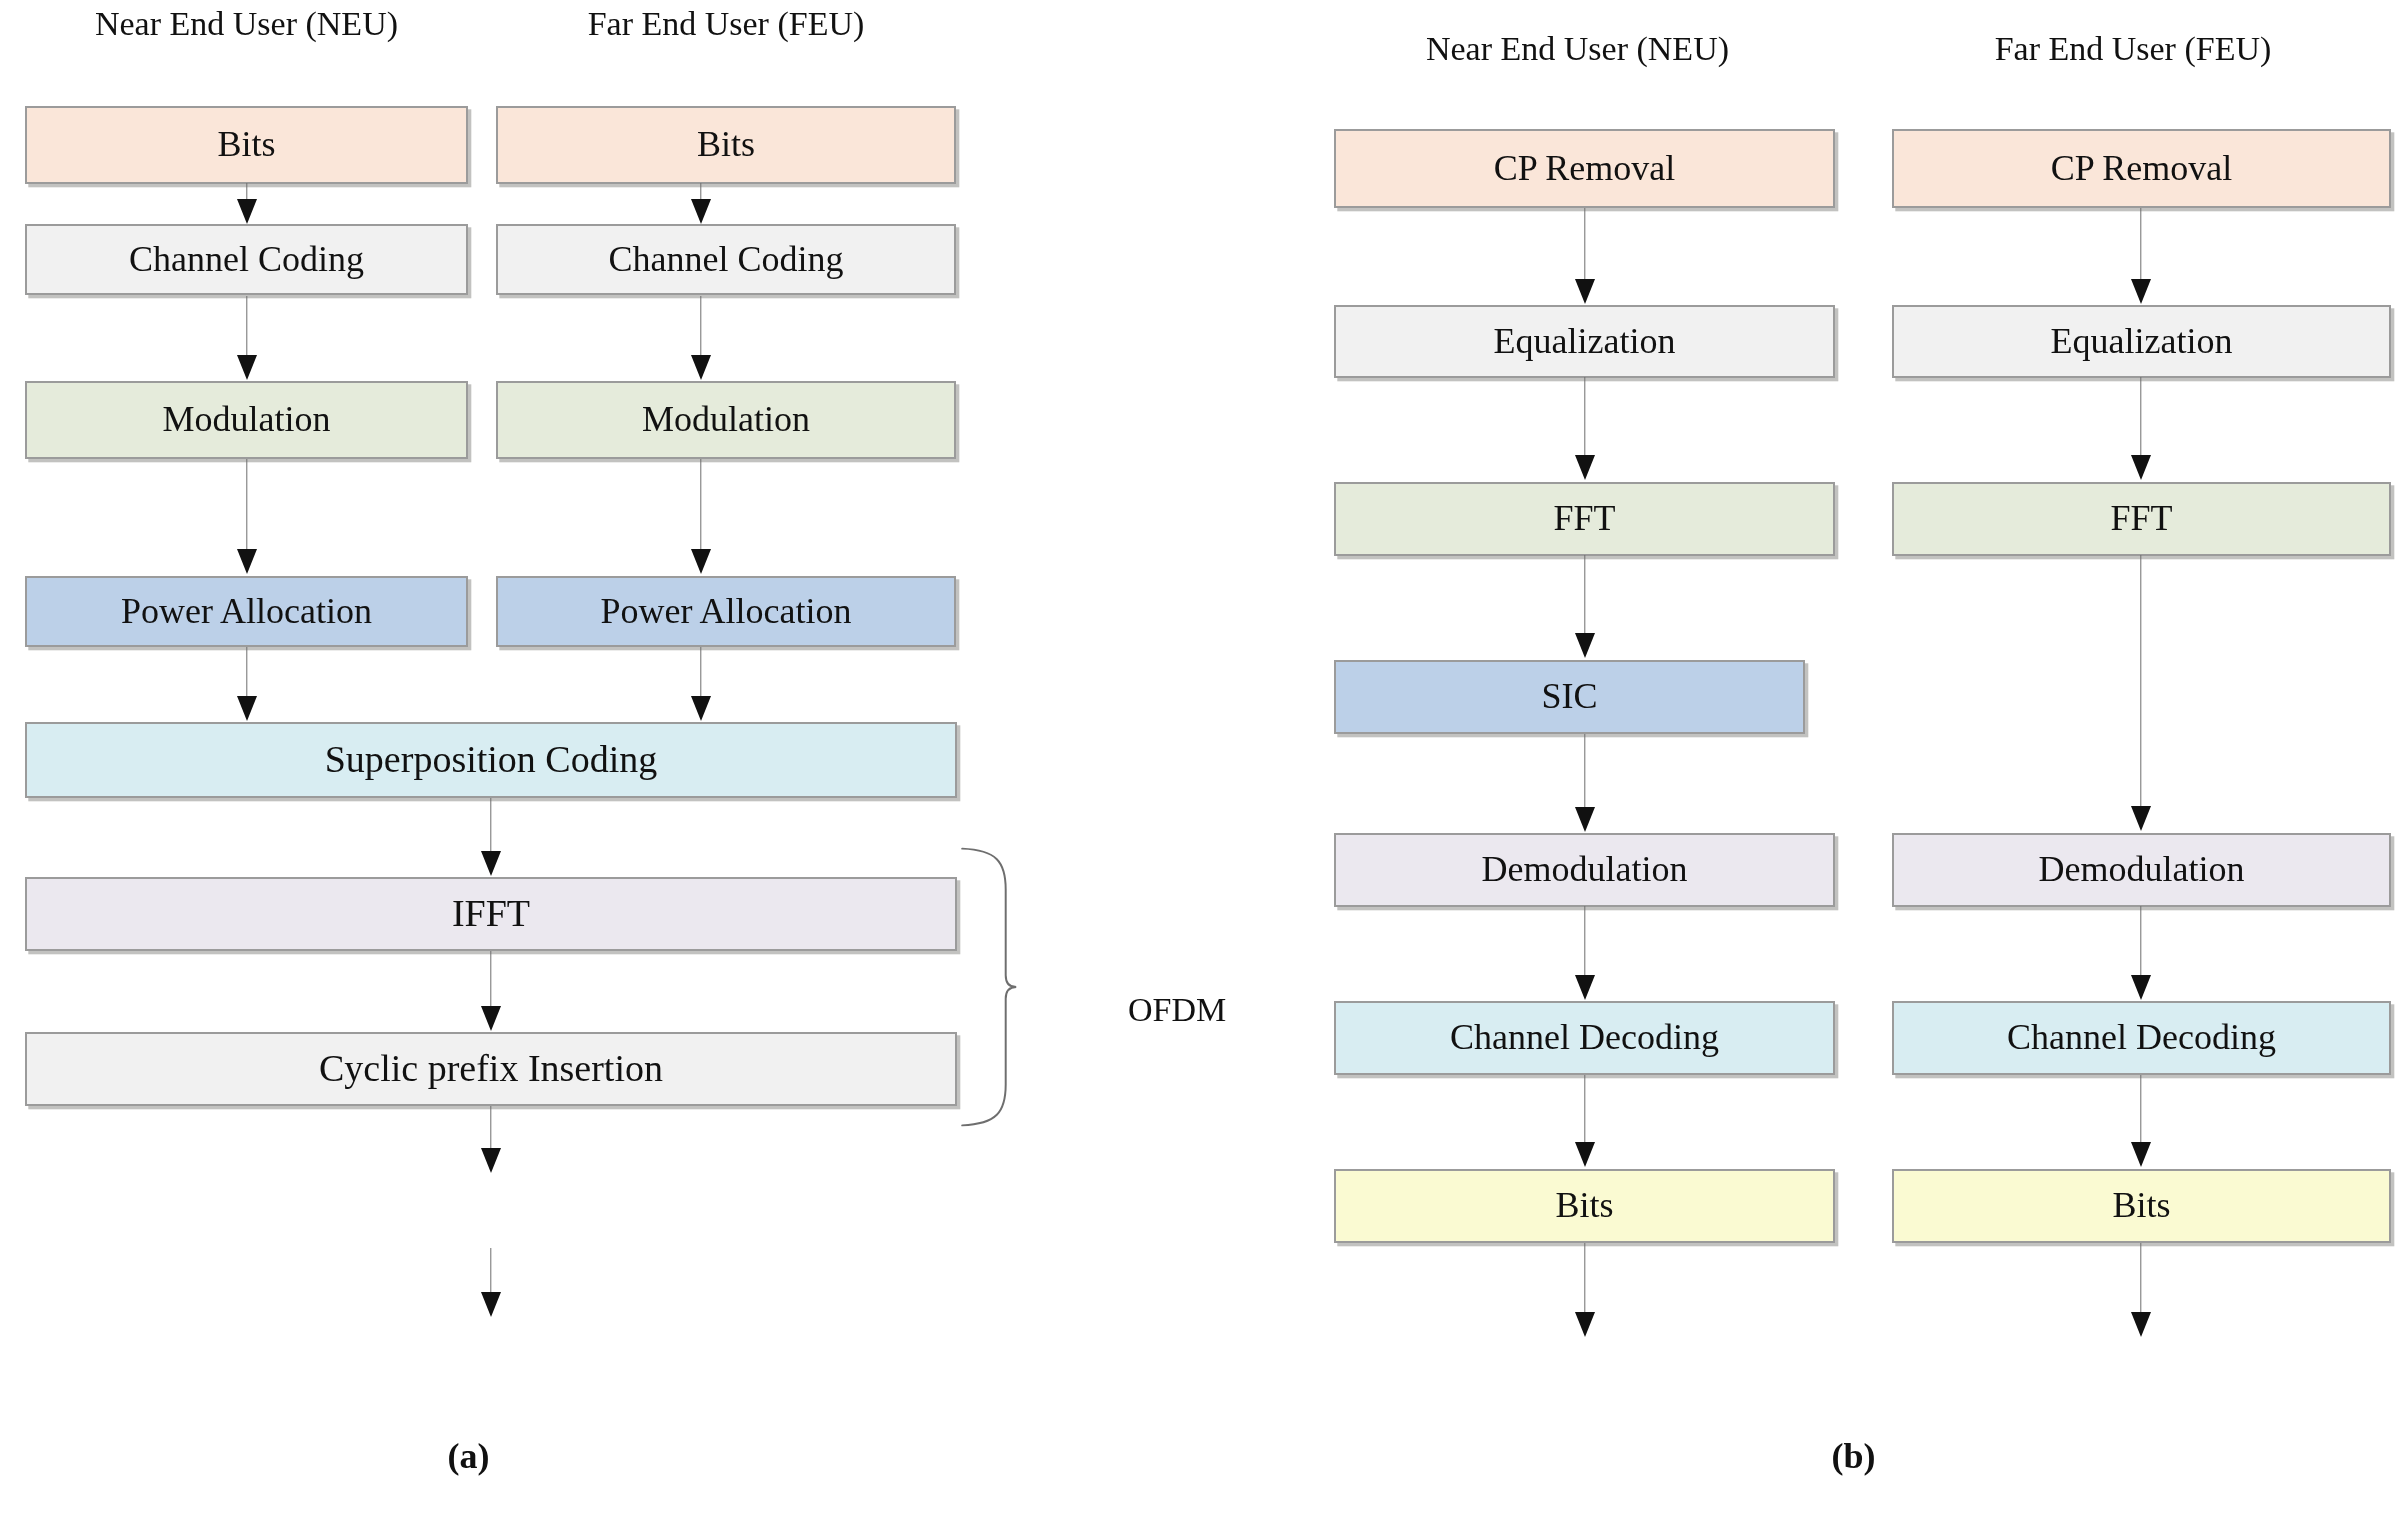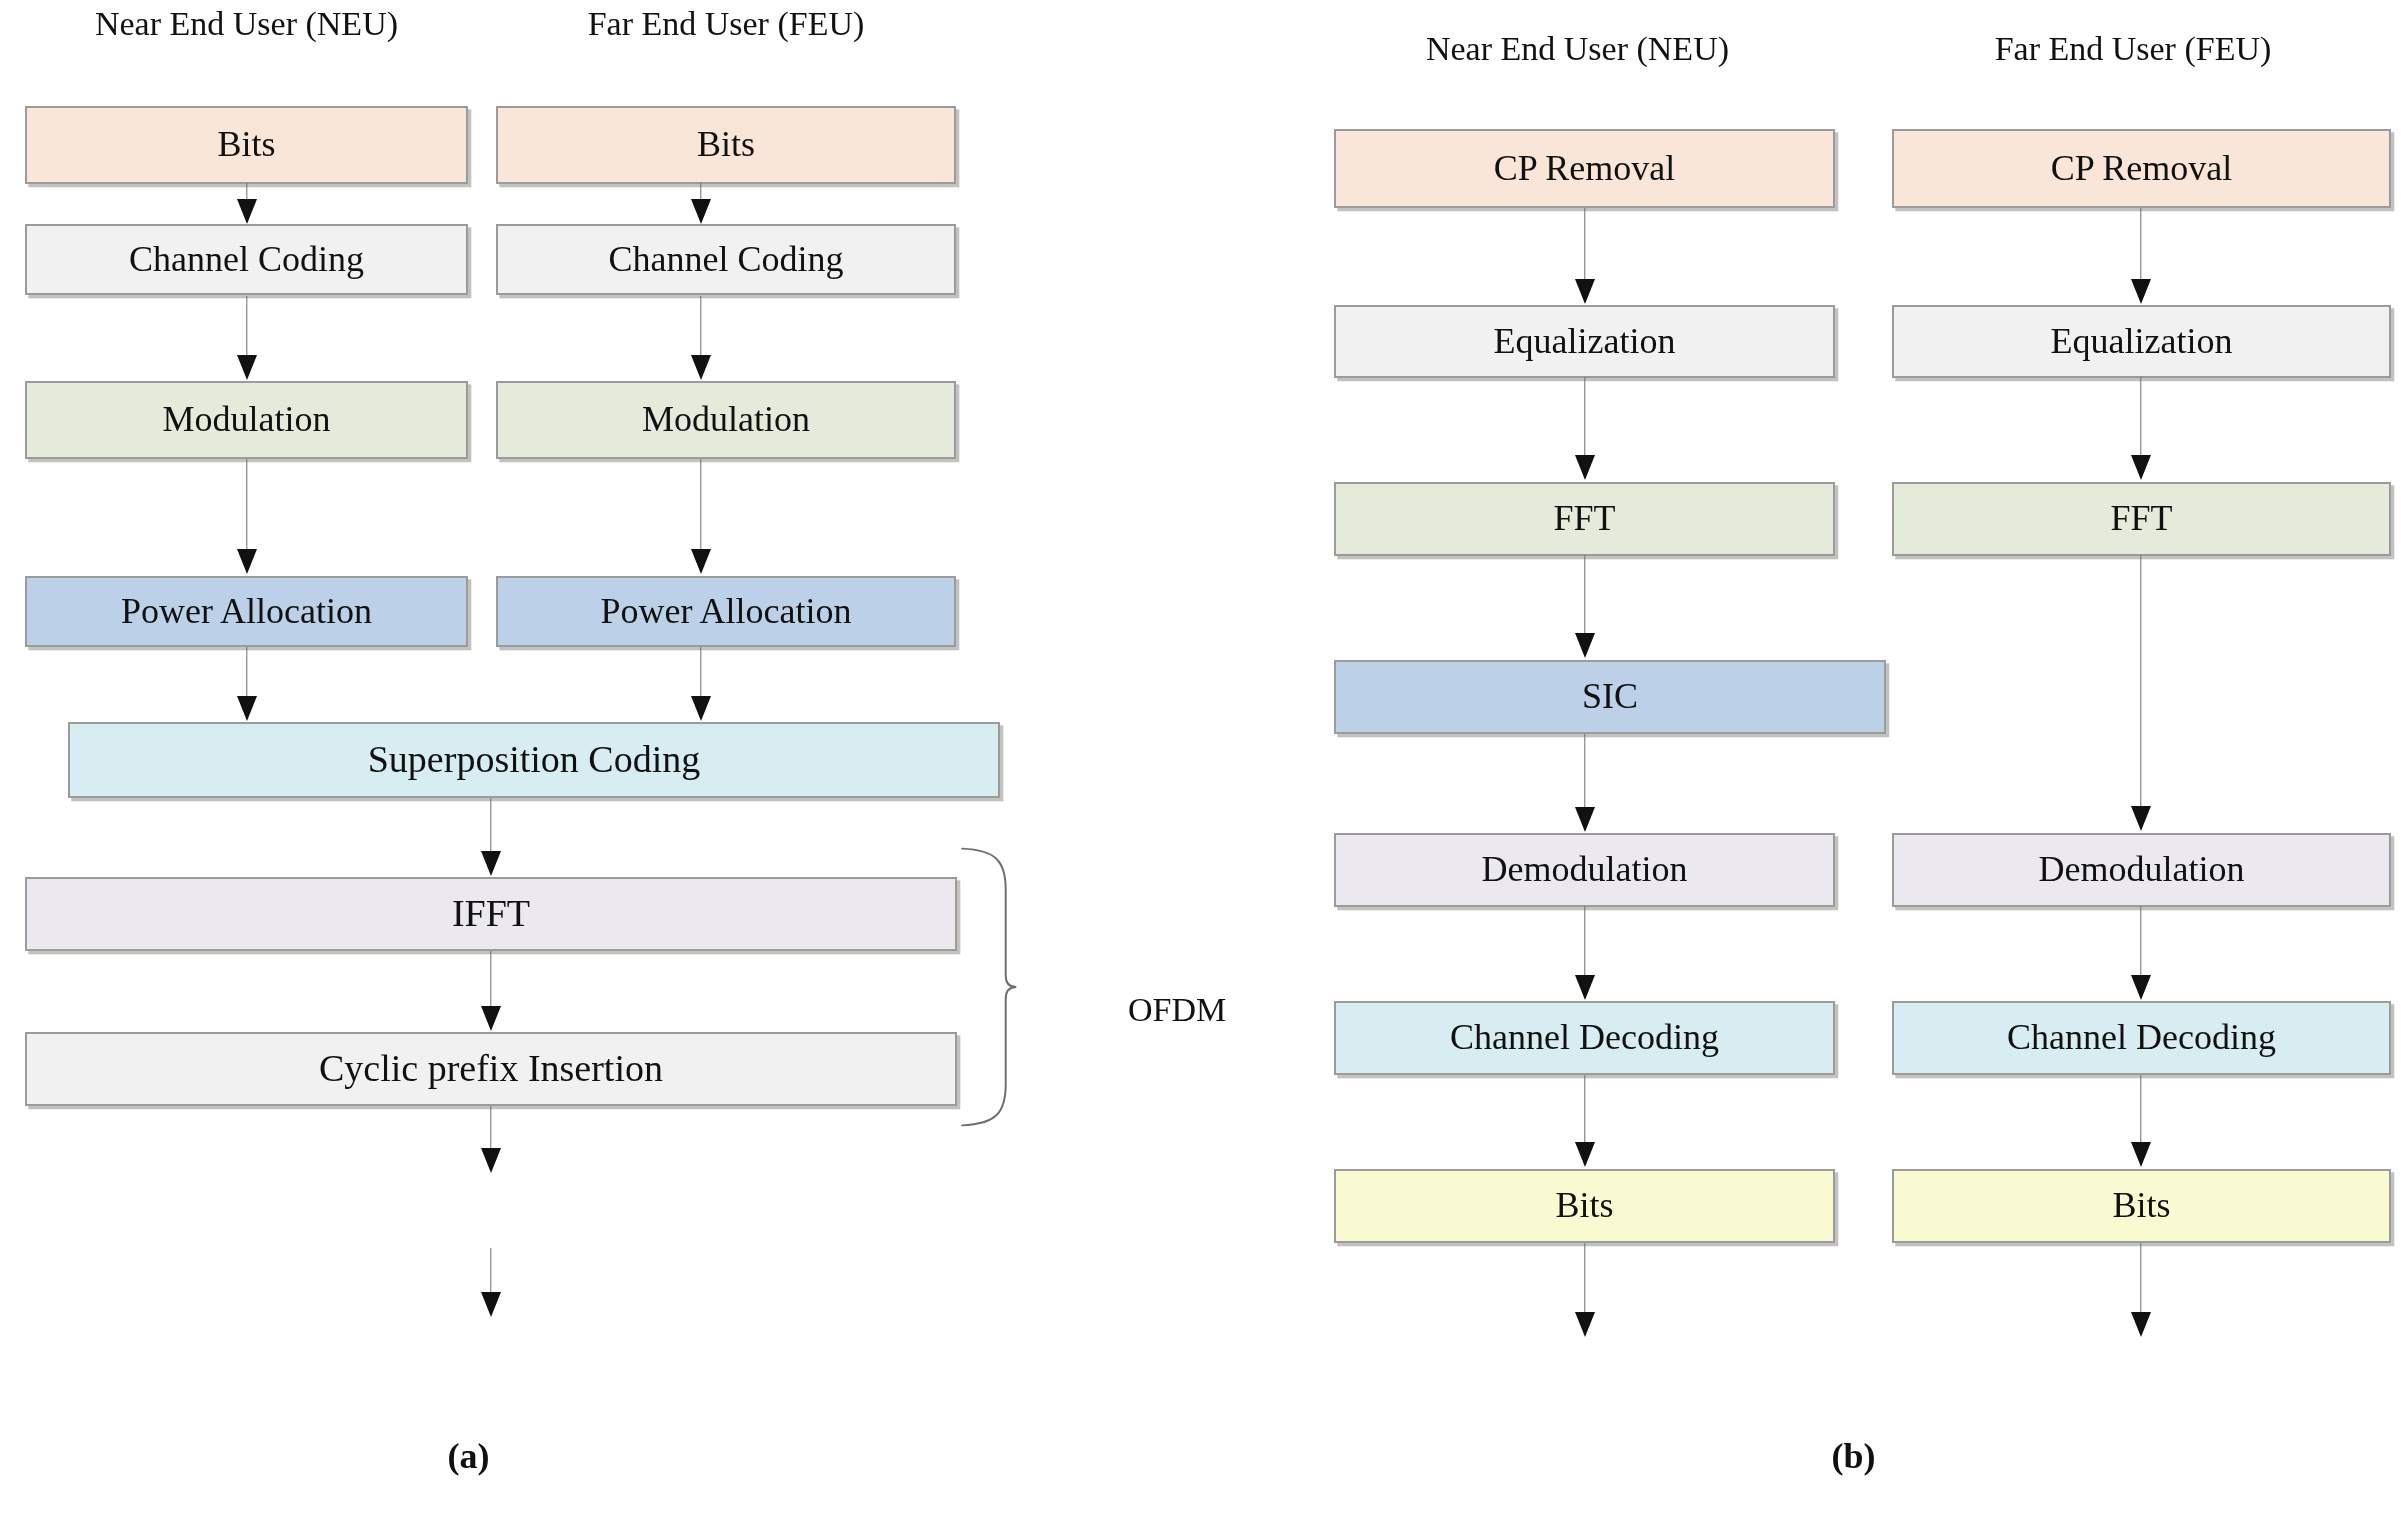--- a/index.html
+++ b/index.html
@@ -110,21 +110,21 @@
   <div class="box" style="left:25px; top:106px; width:443px; height:78px; background:#fae6d9;">Bits</div>
   <div class="box" style="left:25px; top:224px; width:443px; height:71px; background:#f1f1f1;">Channel Coding</div>
   <div class="box" style="left:25px; top:381px; width:443px; height:78px; background:#e5ebdb;">Modulation</div>
   <div class="box" style="left:25px; top:576px; width:443px; height:71px; background:#bcd0e8;">Power Allocation</div>
 
   <div class="box" style="left:496px; top:106px; width:460px; height:78px; background:#fae6d9;">Bits</div>
   <div class="box" style="left:496px; top:224px; width:460px; height:71px; background:#f1f1f1;">Channel Coding</div>
   <div class="box" style="left:496px; top:381px; width:460px; height:78px; background:#e5ebdb;">Modulation</div>
   <div class="box" style="left:496px; top:576px; width:460px; height:71px; background:#bcd0e8;">Power Allocation</div>
 
-  <div class="box bigtxt" style="left:25px; top:722px; width:932px; height:76px; background:#d8edf2;margin-left:43px;">Superposition Coding</div>
+  <div class="box bigtxt" style="left:25px; top:722px; width:932px; height:76px; background:#d8edf2;">Superposition Coding</div>
   <div class="box bigtxt" style="left:25px; top:1032px; width:932px; height:74px; background:#f1f1f1;">Cyclic prefix Insertion</div>
   <div class="box bigtxt" style="left:25px; top:877px; width:932px; height:74px; background:#ebe8ef;">IFFT</div>
 
   <div class="arrow" style="left:247px; top:183px;">
     <div class="shaft" style="height:17px;"></div>
       <div class="head" style="top:16px;"></div>
   </div>
   <div class="arrow" style="left:247px; top:296px;">
     <div class="shaft" style="height:61px;"></div>
       <div class="head" style="top:59px;"></div>
@@ -181,21 +181,21 @@
   <div class="brace-label" style="left:1092px; top:991px;margin-left:36px;">OFDM</div>
 
   <div class="caption" style="left:396px; top:1435px; width:145px;">(a)</div>
 
   <div class="col-header" style="left:1312px; top:32px; width:531px;">Near End User (NEU)</div>
   <div class="col-header" style="left:1874px; top:32px; width:518px;">Far End User (FEU)</div>
 
   <div class="box" style="left:1334px; top:129px; width:501px; height:79px; background:#fae6d9;">CP Removal</div>
   <div class="box" style="left:1334px; top:305px; width:501px; height:73px; background:#f1f1f1;">Equalization</div>
   <div class="box" style="left:1334px; top:482px; width:501px; height:74px; background:#e5ebdb;">FFT</div>
-  <div class="box" style="left:1334px; top:660px; width:552px; height:74px; background:#bcd0e8;">SIC</div>
+  <div class="box" style="left:1334px; top:660px; width:471px; height:74px; background:#bcd0e8;">SIC</div>
   <div class="box" style="left:1334px; top:833px; width:501px; height:74px; background:#ebe8ef;">Demodulation</div>
   <div class="box" style="left:1334px; top:1001px; width:501px; height:74px; background:#d8edf2;">Channel Decoding</div>
   <div class="box" style="left:1334px; top:1169px; width:501px; height:74px; background:#fafad2;">Bits</div>
 
   <div class="box" style="left:1892px; top:129px; width:499px; height:79px; background:#fae6d9;">CP Removal</div>
   <div class="box" style="left:1892px; top:305px; width:499px; height:73px; background:#f1f1f1;">Equalization</div>
   <div class="box" style="left:1892px; top:482px; width:499px; height:74px; background:#e5ebdb;">FFT</div>
   <div class="box" style="left:1892px; top:833px; width:499px; height:74px; background:#ebe8ef;">Demodulation</div>
   <div class="box" style="left:1892px; top:1001px; width:499px; height:74px; background:#d8edf2;">Channel Decoding</div>
   <div class="box" style="left:1892px; top:1169px; width:499px; height:74px; background:#fafad2;">Bits</div>

